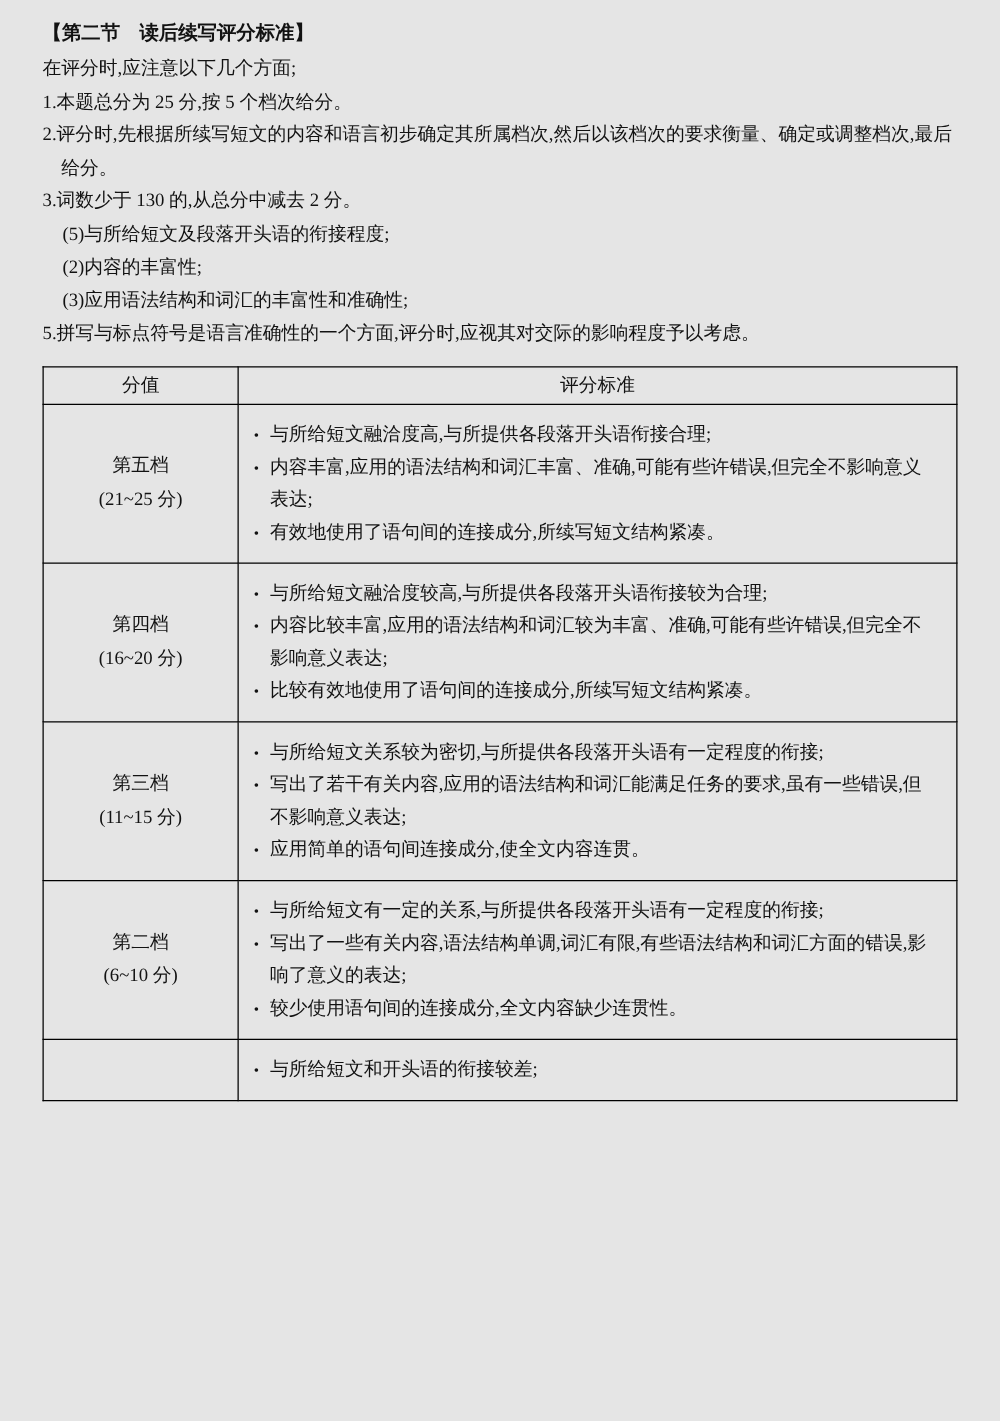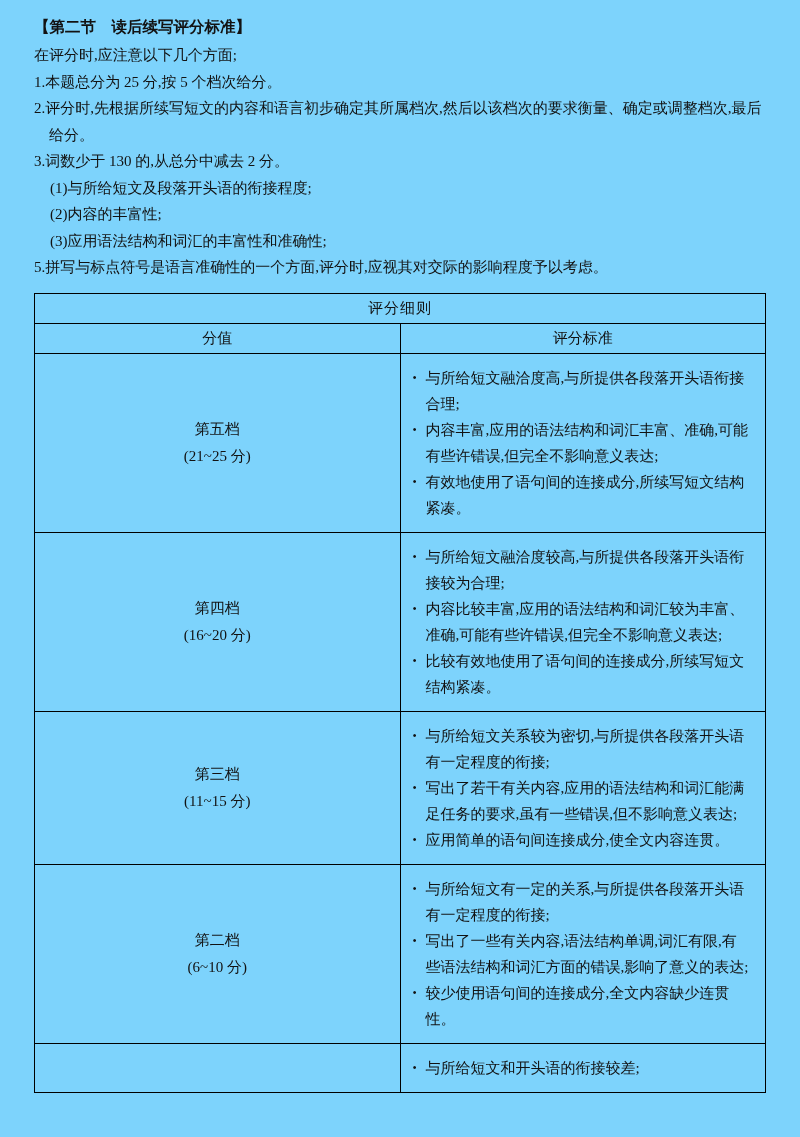--- a/index.html
+++ b/index.html
@@ -5,21 +5,21 @@
   html, body {
     margin: 0;
     padding: 0;
     background: #ffffff;
   }
   .page {
     width: 800px;
     height: 1137px;
     box-sizing: border-box;
     padding: 13px 34px 0 34px;
-    background: #7dd3fc;
+    background: #e5e5e5;
     color: #121212;
     font-family: "Liberation Serif", "DejaVu Serif", serif;
     font-size: 15px;
     overflow: hidden;
   }
   .title {
     font-weight: bold;
     font-size: 15.5px;
     line-height: 27px;
     margin: 0 0 2px 0;
@@ -90,31 +90,28 @@
 
 <div class="page">
 
   <div class="title">【第二节　读后续写评分标准】</div>
 
   <div class="intro">
     <p class="line">在评分时,应注意以下几个方面;</p>
     <p class="line num">1.本题总分为 25 分,按 5 个档次给分。</p>
     <p class="line num">2.评分时,先根据所续写短文的内容和语言初步确定其所属档次,然后以该档次的要求衡量、确定或调整档次,最后给分。</p>
     <p class="line num">3.词数少于 130 的,从总分中减去 2 分。</p>
-    <p class="line sub">(1)与所给短文及段落开头语的衔接程度;</p>
+    <p class="line sub">(5)与所给短文及段落开头语的衔接程度;</p>
     <p class="line sub">(2)内容的丰富性;</p>
     <p class="line sub">(3)应用语法结构和词汇的丰富性和准确性;</p>
     <p class="line num">5.拼写与标点符号是语言准确性的一个方面,评分时,应视其对交际的影响程度予以考虑。</p>
   </div>
 
   <table class="rubric">
     <thead>
-      <tr>
-        <th colspan="2" class="t-title">评分细则</th>
-      </tr>
       <tr>
         <th class="col-score">分值</th>
         <th class="col-crit">评分标准</th>
       </tr>
     </thead>
     <tbody>
 
       <tr>
         <td class="score">
           <div>第五档</div>

